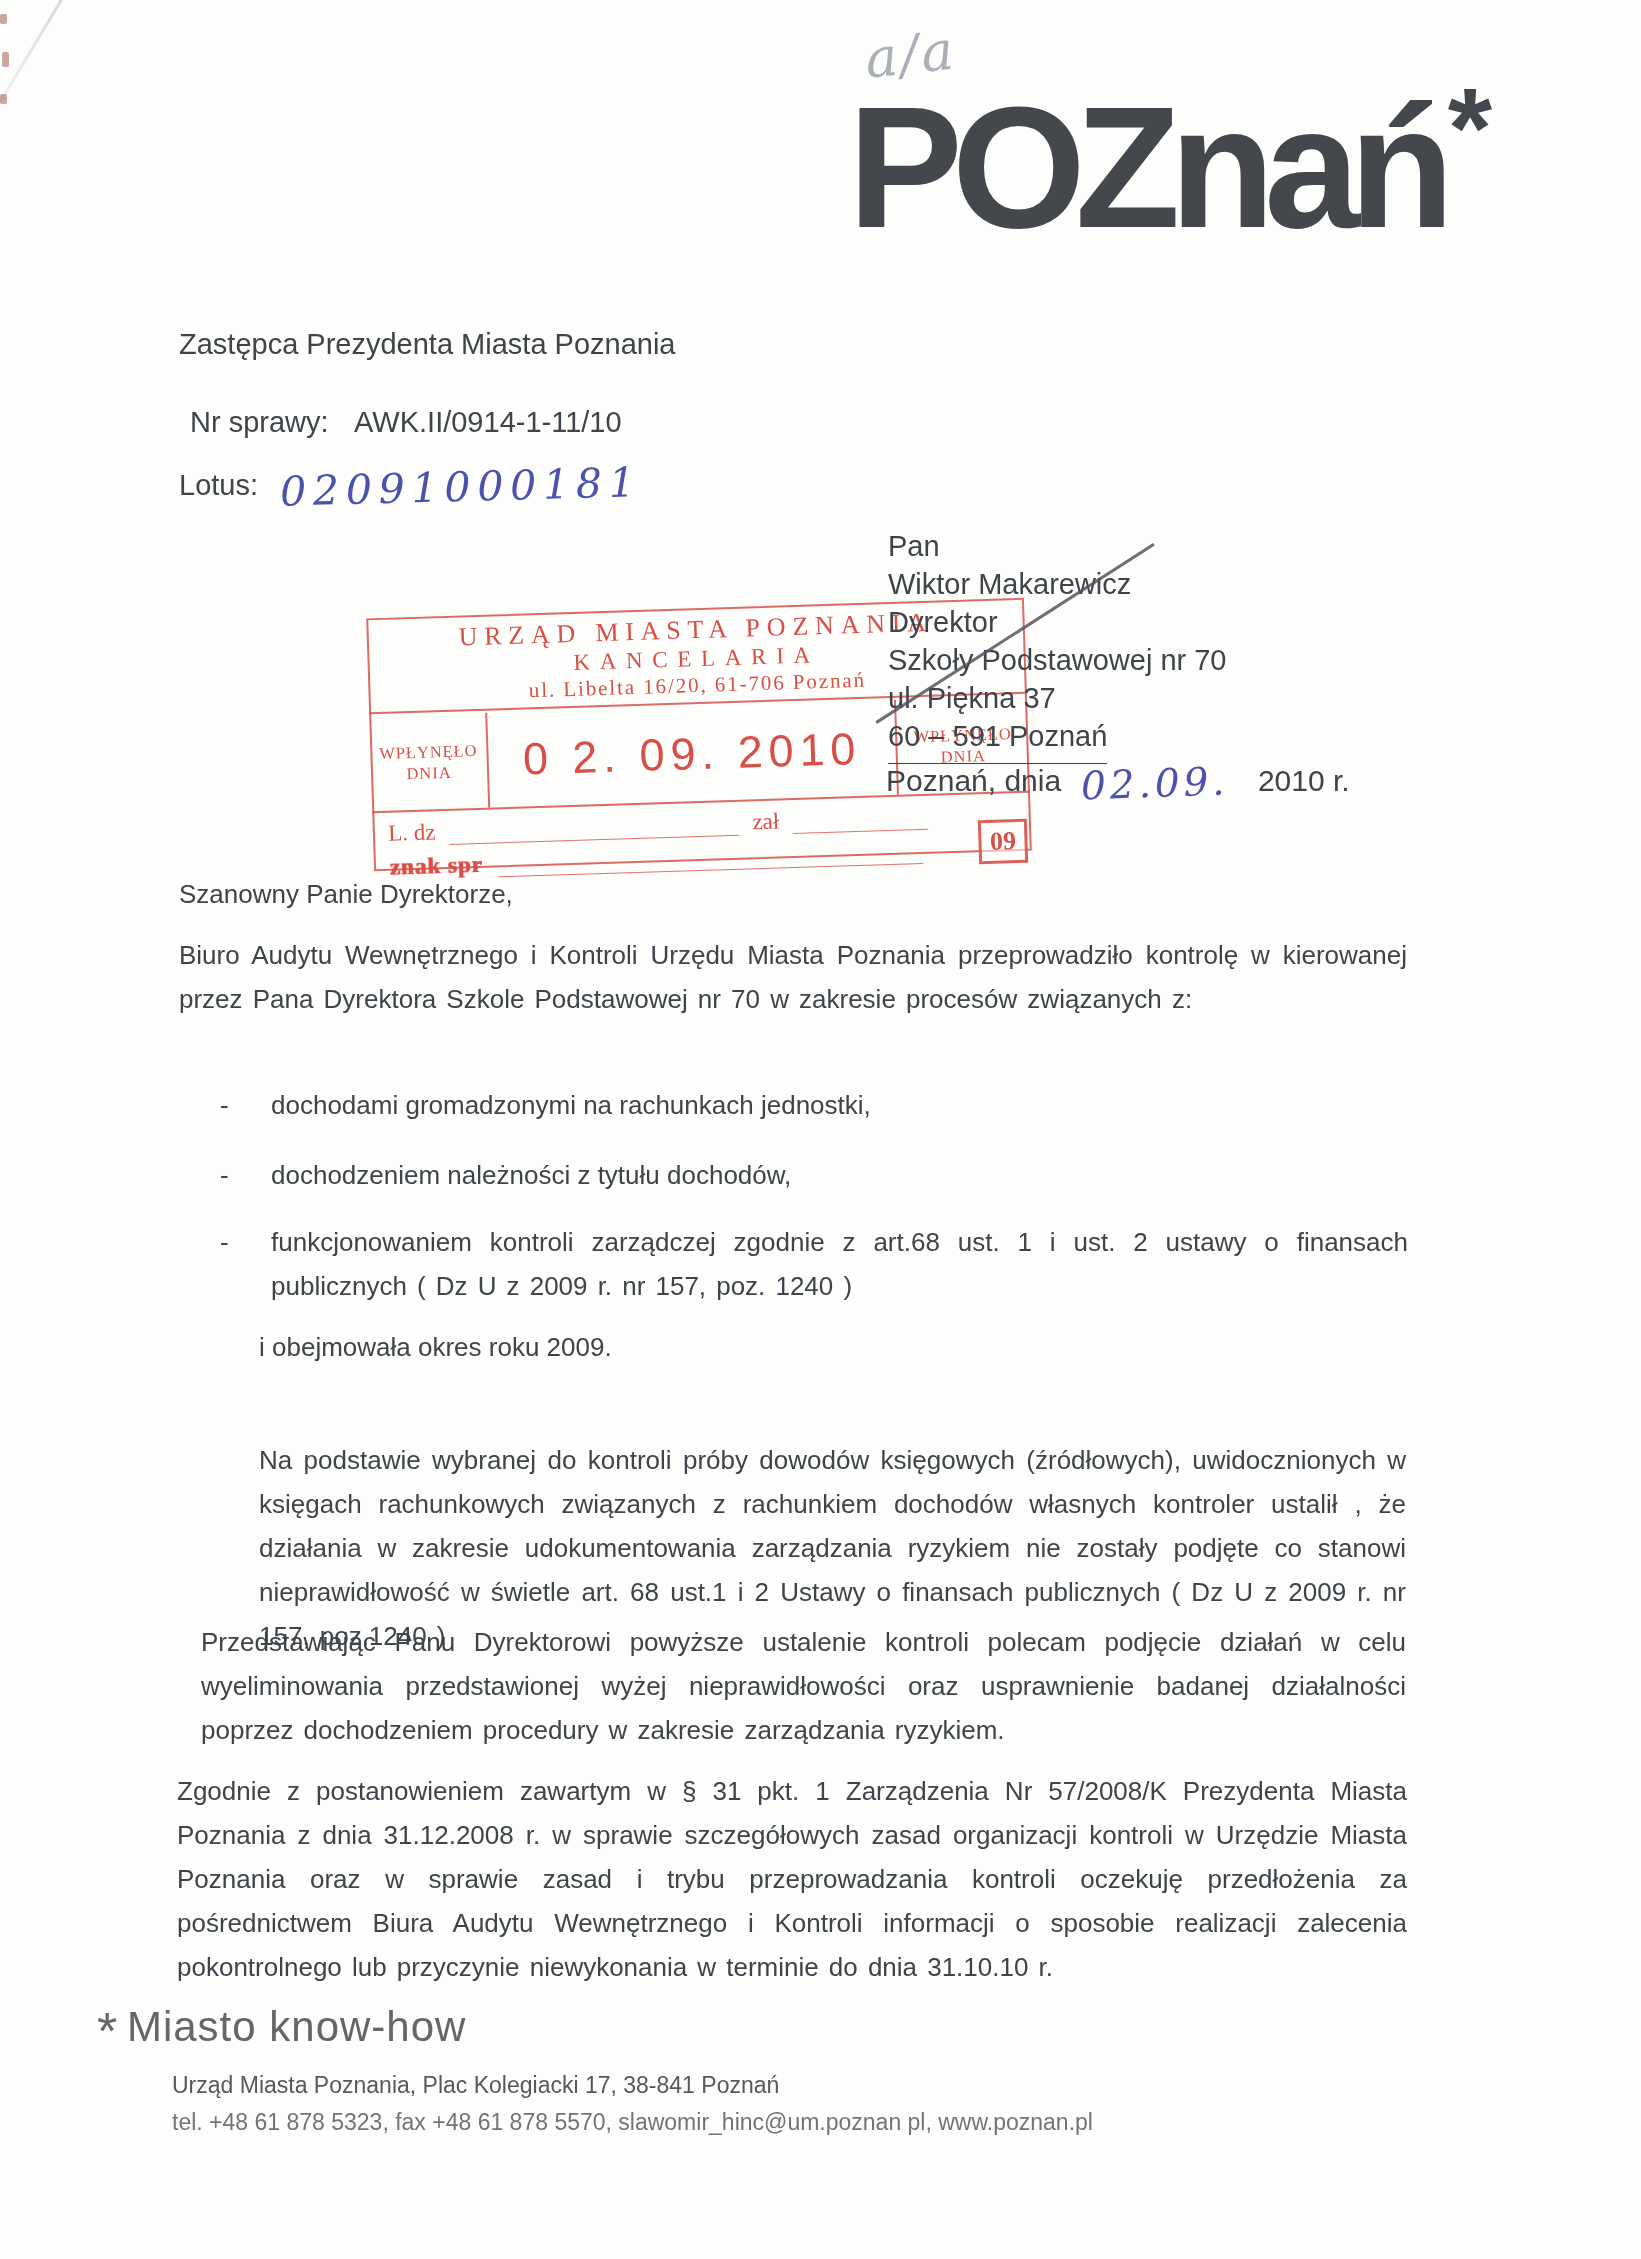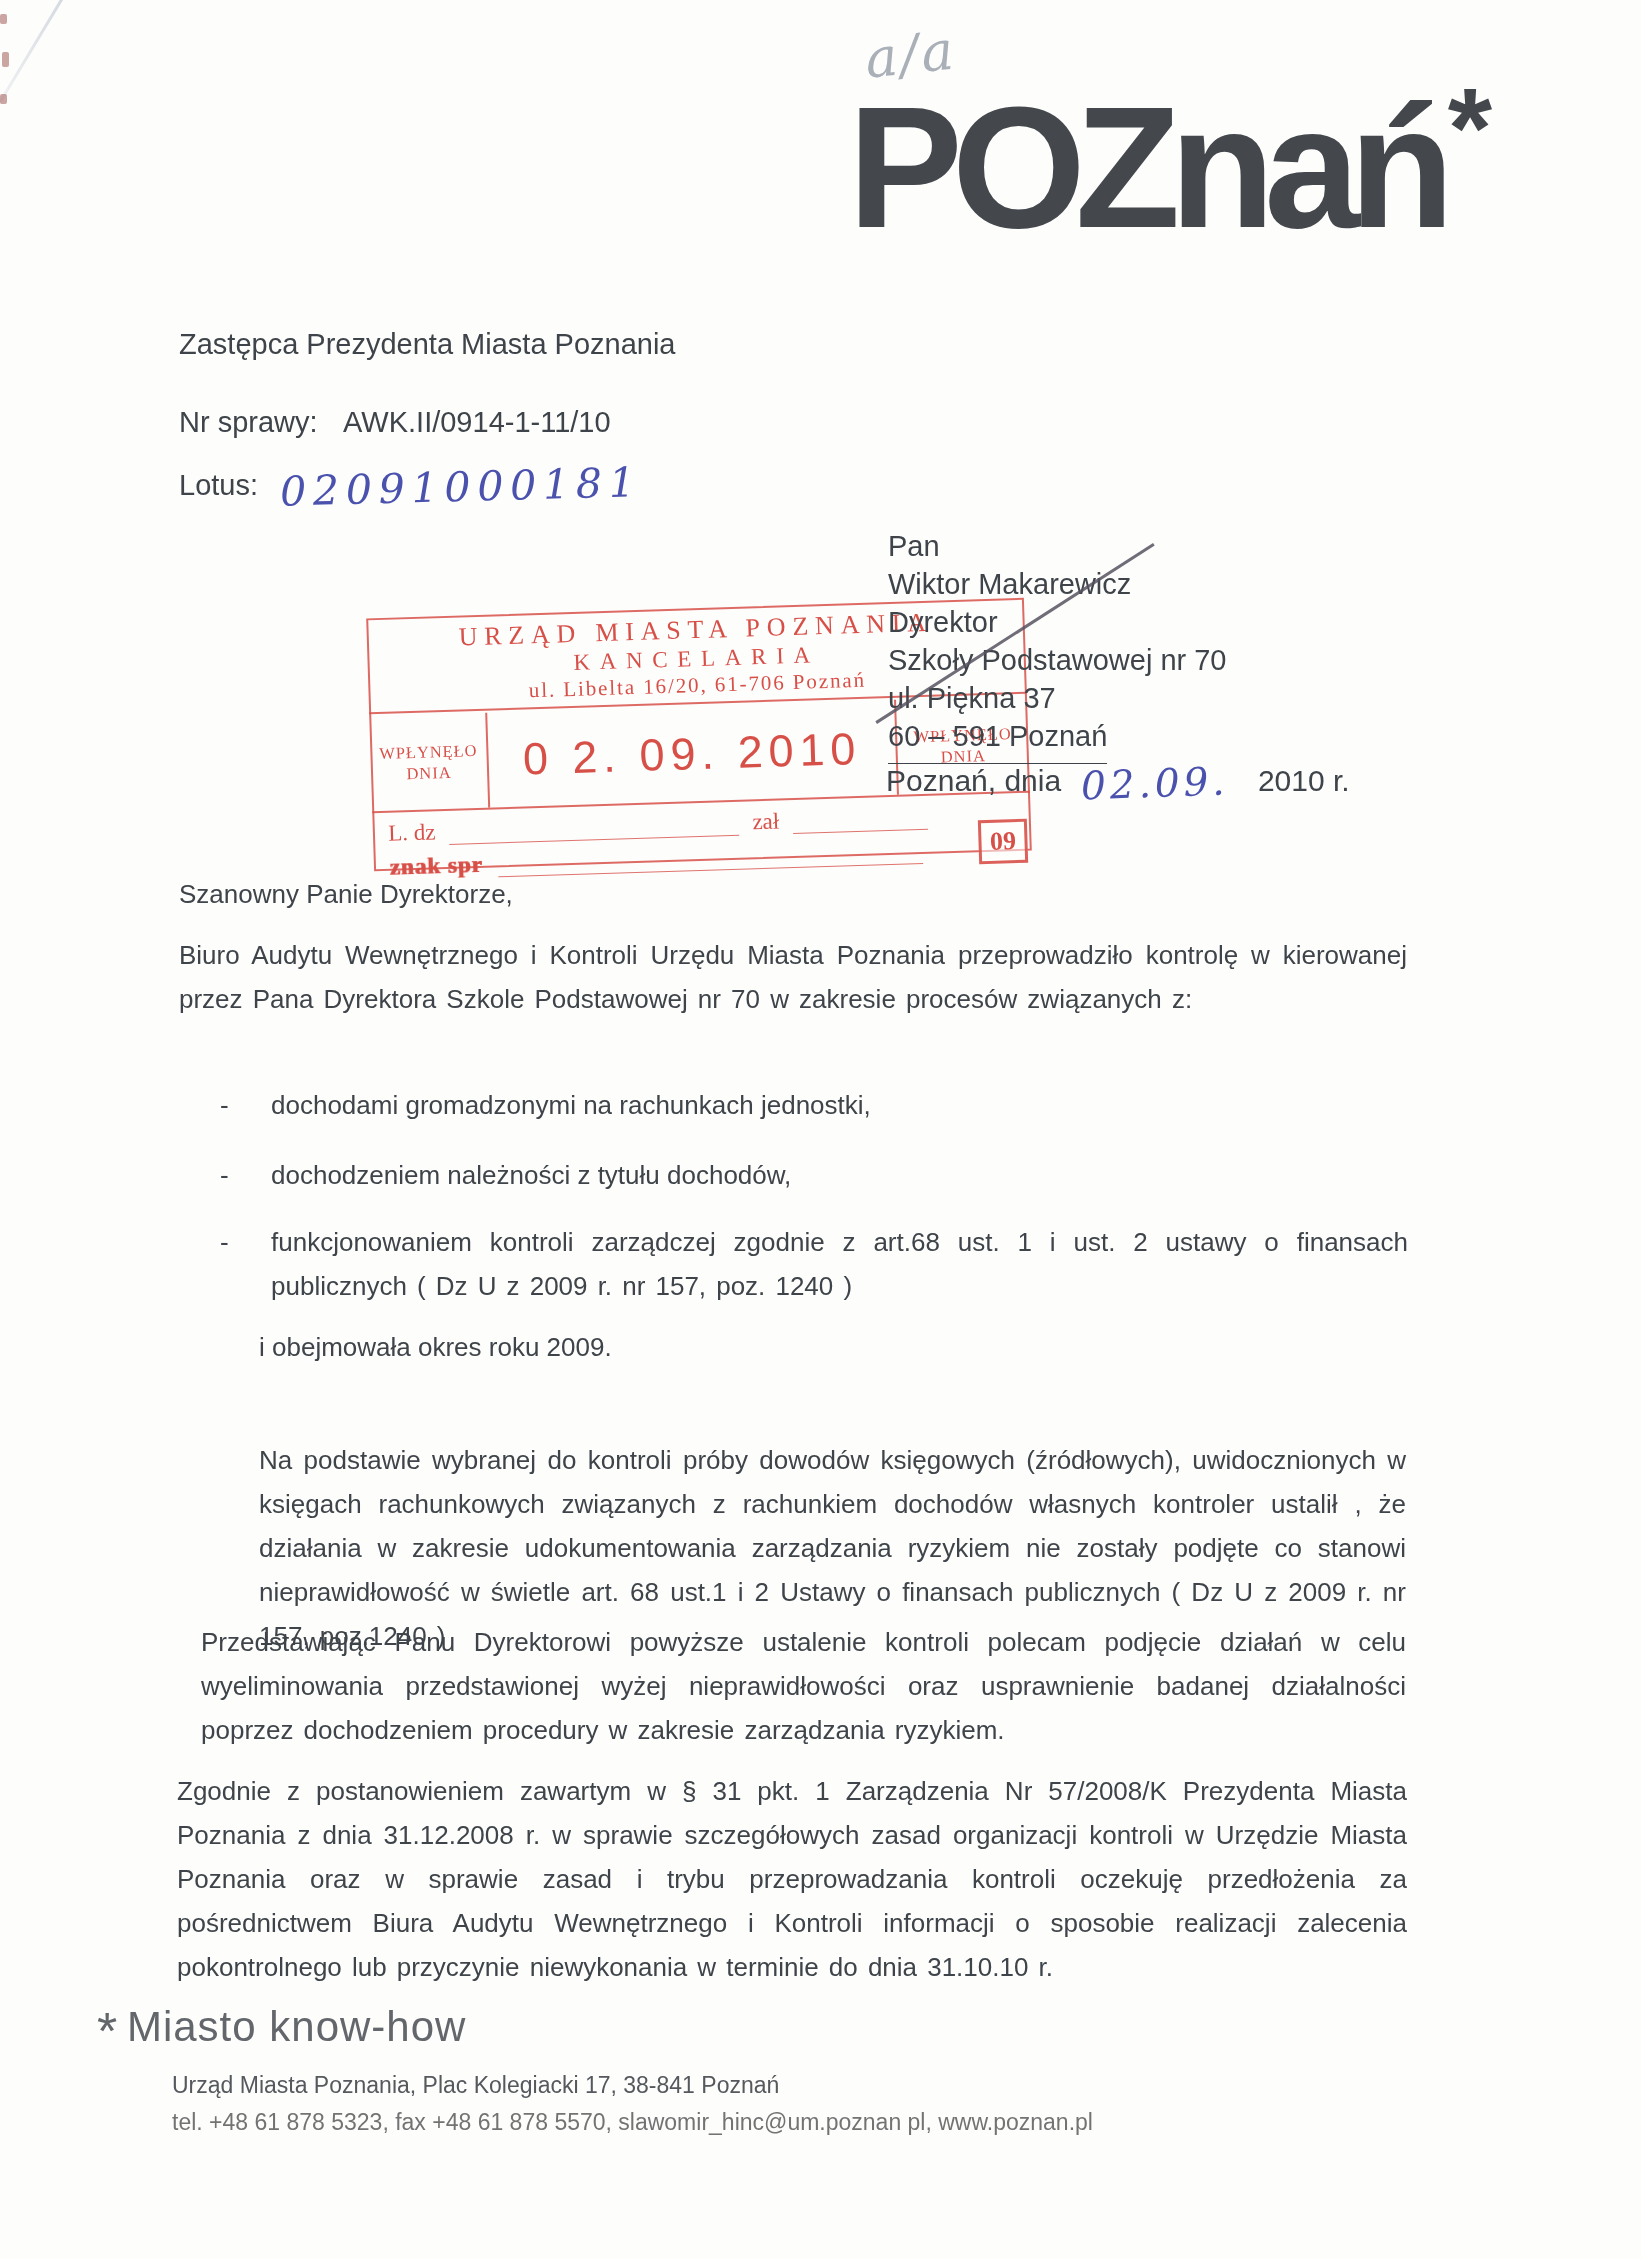--- a/index.html
+++ b/index.html
@@ -37,21 +37,21 @@
     font-weight:bold; font-size:172px; letter-spacing:-10.6px;
     color:#44484c; white-space:nowrap;
   }
   .logo .ast {
     display:inline-block; font-size:114px; letter-spacing:0;
     transform:translateY(-60px); margin-left:3.9px;
   }
 
   
   .sender-title { left:179px; top:328px; font-size:29px; }
-  .case-line { left:179px; top:406px; font-size:29px; }
+  .case-line { left:190px; top:406px; font-size:29px; }
   .case-line .case-val { margin-left:17.4px; }
   .lotus-line { left:179px; top:463px; font-size:29px; }
   .hw {
     font-family:"DejaVu Serif", serif; font-style:italic;
     color:#4a52ae;
   }
   .lotus-val {
     display:inline-block; font-size:41px; letter-spacing:6.8px;
     transform:rotate(-1.5deg); margin-left:13.5px; vertical-align:-5.8px;
   }

